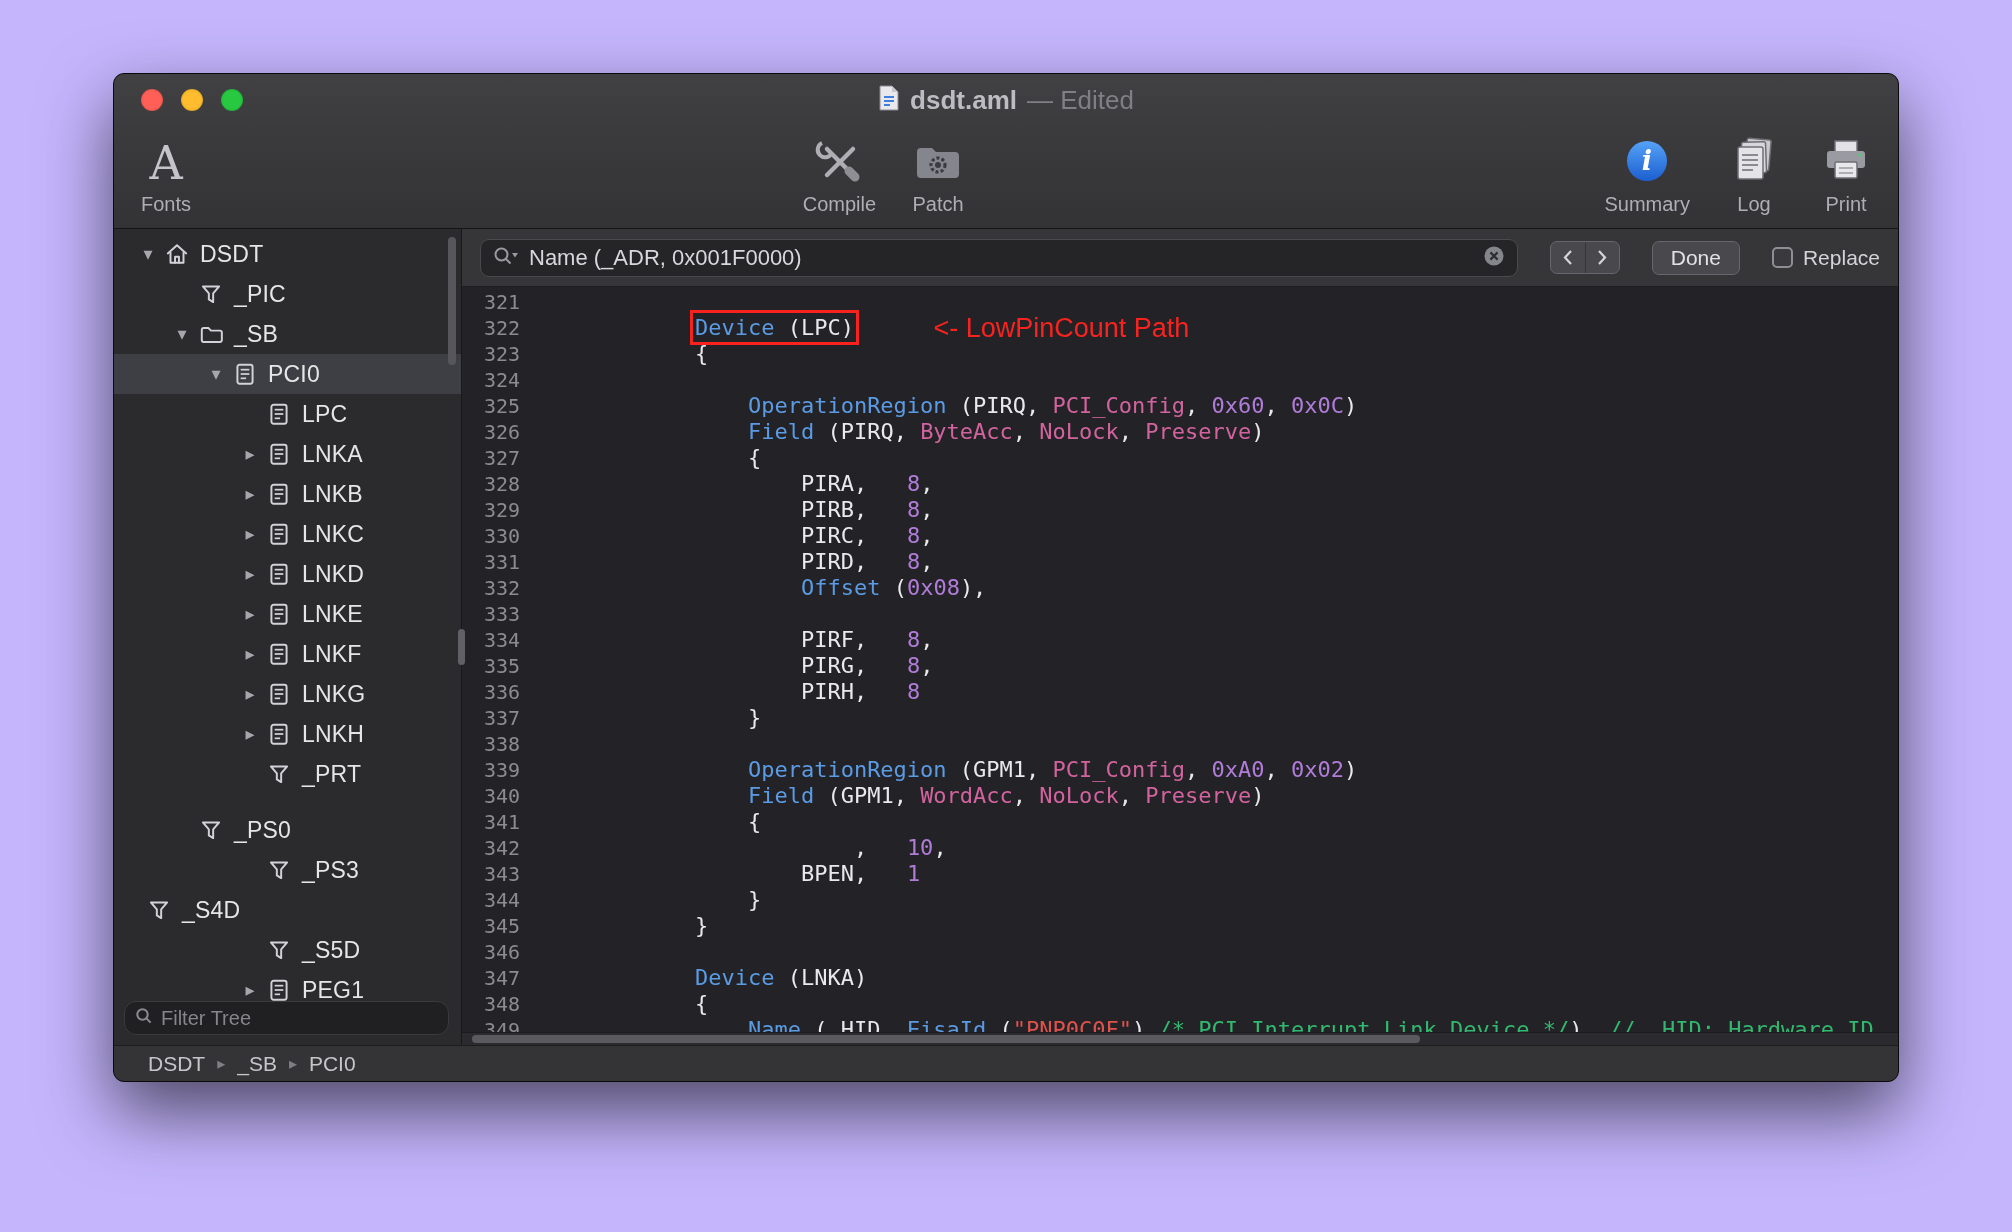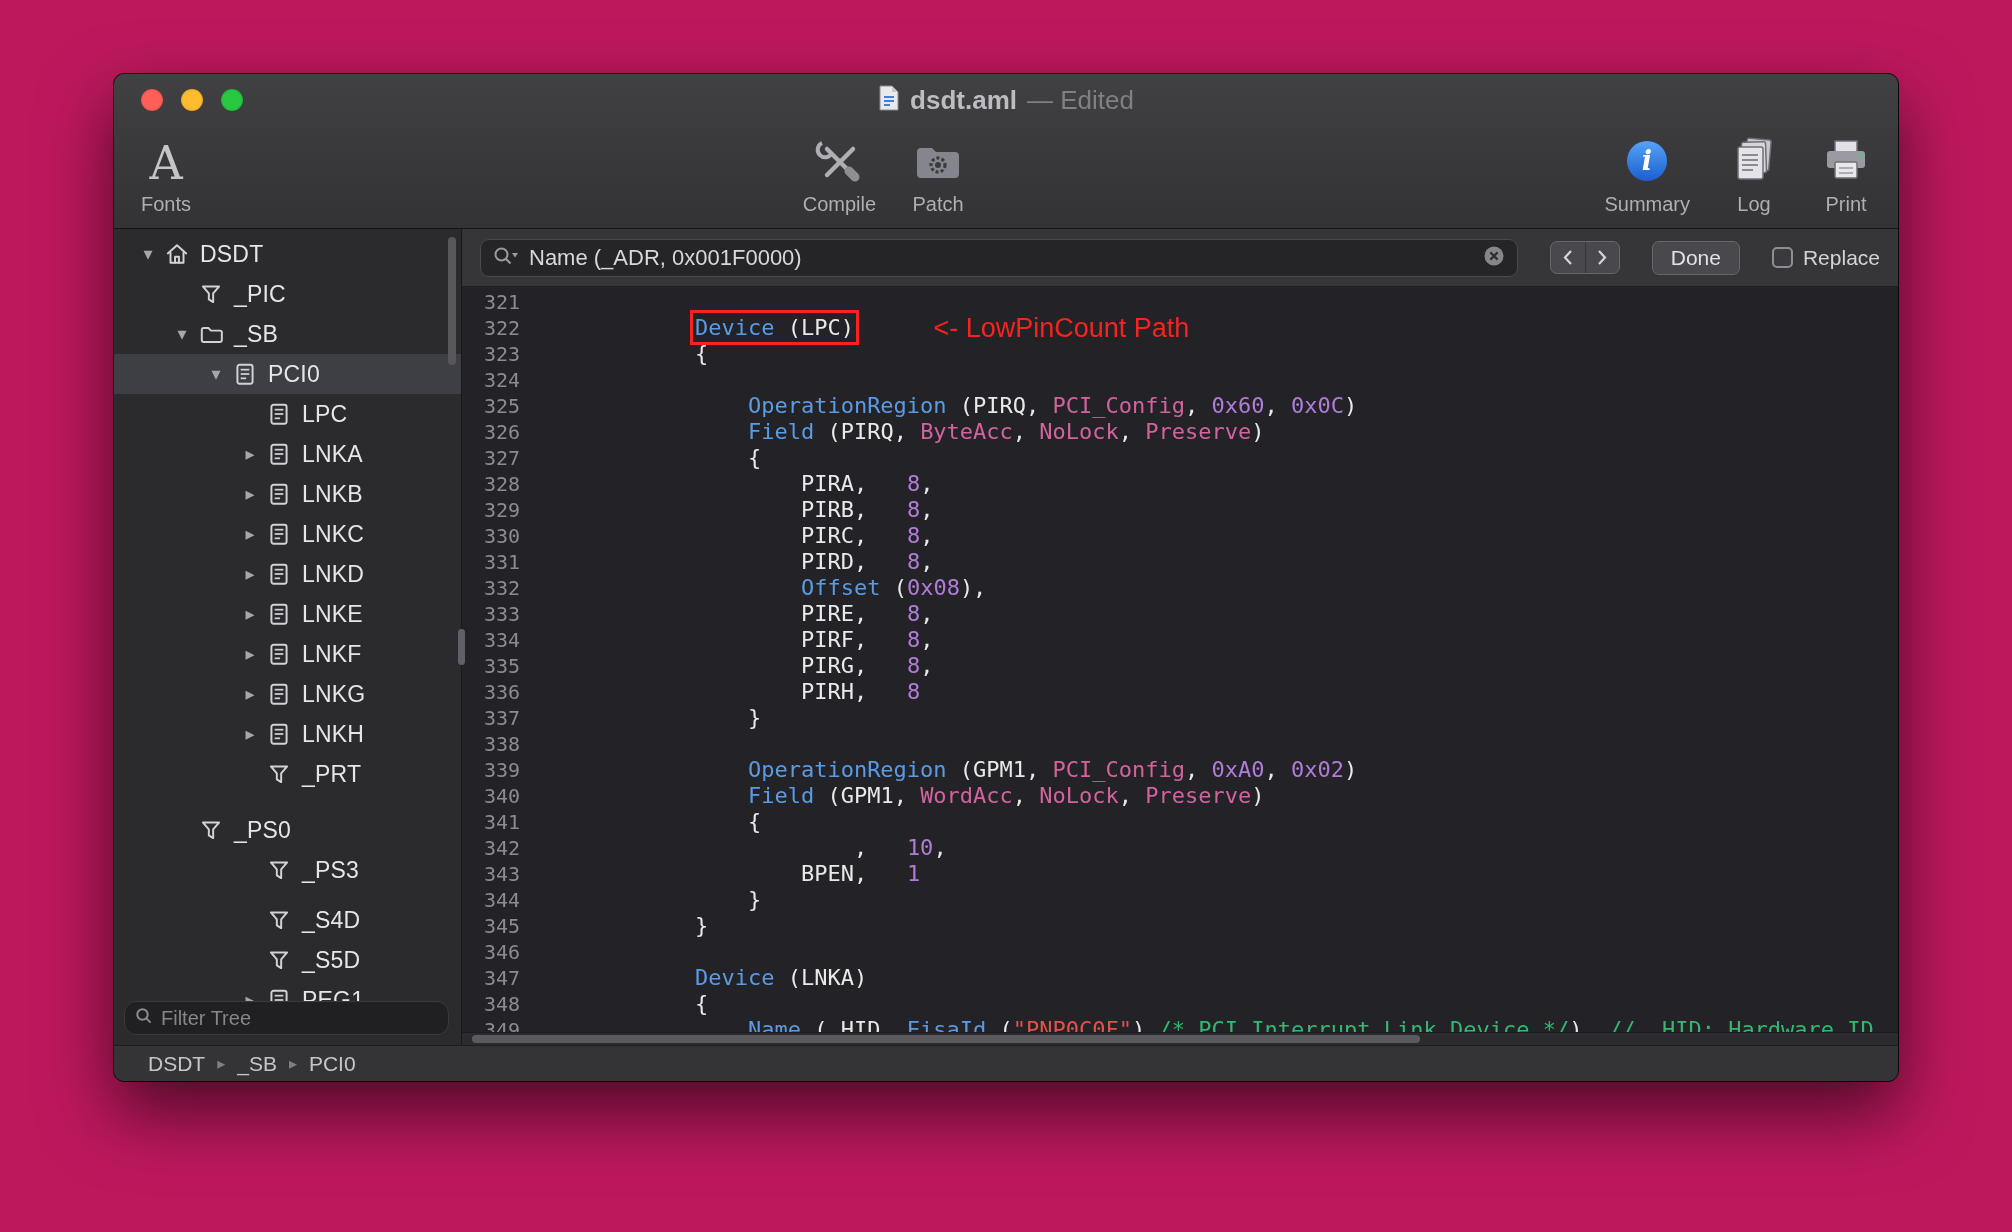--- a/index.html
+++ b/index.html
@@ -1,18 +1,18 @@
 <!DOCTYPE html>
 <html style="--keyword: #5b9be4; --number: #b07cd8; --argument: #d2639e; --comment: #32b96f; --string: #e0524c; --plain: #e9e9eb; --annotation: #f8231e;"><head>
 <meta charset="utf-8">
 <style>
   * { margin:0; padding:0; box-sizing:border-box; }
   html,body { width:2012px; height:1232px; background:#000; overflow:hidden;
               font-family:"Liberation Sans", sans-serif; }
-  .stage { position:relative; width:2012px; height:1232px; background:#be185d; }
+  .stage { position:relative; width:2012px; height:1232px; background:#c4b5fd; }
 
   
   .window { position:absolute; left:113px; top:73px; width:1786px; height:1009px;
             background:#232327; border-radius:11px; overflow:hidden;
             border:1px solid #0a0a0a; box-shadow:0 30px 70px rgba(0,0,0,.6);
             display:flex; flex-direction:column; }
 
   
   .chrome { flex:0 0 auto; background:linear-gradient(180deg,#414143 0%,#3a3a3c 45%,#333335 100%);
             border-bottom:1px solid #151517; }
@@ -414,21 +414,21 @@
             </div>
             <div class="tree-row" style="padding-left: 120px;">
               <span class="disc"></span>
               <span class="ticon">
                 <svg viewBox="0 0 24 24" width="26" height="26">
                   <path d="M4.5 5 H19.5 L14 11.5 V19.5 L10 17 V11.5 Z" fill="none" stroke="#d2d2d8" stroke-width="1.8" stroke-linejoin="round"></path>
                 </svg>
               </span>
               <span class="tlabel">_PS3</span>
             </div>
-            <div class="tree-row" style="padding-left: 120px; margin-top: 10px;">
+            <div class="tree-row" style="">
               <span class="disc"></span>
               <span class="ticon">
                 <svg viewBox="0 0 24 24" width="26" height="26">
                   <path d="M4.5 5 H19.5 L14 11.5 V19.5 L10 17 V11.5 Z" fill="none" stroke="#d2d2d8" stroke-width="1.8" stroke-linejoin="round"></path>
                 </svg>
               </span>
               <span class="tlabel">_S4D</span>
             </div>
             <div class="tree-row" style="padding-left: 120px;">
               <span class="disc"></span>
@@ -512,21 +512,21 @@
               <div class="cl"><span class="ln">323</span><span class="ct"><span class="tok-pl">            {</span></span></div>
               <div class="cl"><span class="ln">324</span></div>
               <div class="cl"><span class="ln">325</span><span class="ct"><span class="tok-pl">                </span><span class="tok-kw">OperationRegion</span><span class="tok-pl"> (PIRQ, </span><span class="tok-ar">PCI_Config</span><span class="tok-pl">, </span><span class="tok-nu">0x60</span><span class="tok-pl">, </span><span class="tok-nu">0x0C</span><span class="tok-pl">)</span></span></div>
               <div class="cl"><span class="ln">326</span><span class="ct"><span class="tok-pl">                </span><span class="tok-kw">Field</span><span class="tok-pl"> (PIRQ, </span><span class="tok-ar">ByteAcc</span><span class="tok-pl">, </span><span class="tok-ar">NoLock</span><span class="tok-pl">, </span><span class="tok-ar">Preserve</span><span class="tok-pl">)</span></span></div>
               <div class="cl"><span class="ln">327</span><span class="ct"><span class="tok-pl">                {</span></span></div>
               <div class="cl"><span class="ln">328</span><span class="ct"><span class="tok-pl">                    PIRA,   </span><span class="tok-nu">8</span><span class="tok-pl">,</span></span></div>
               <div class="cl"><span class="ln">329</span><span class="ct"><span class="tok-pl">                    PIRB,   </span><span class="tok-nu">8</span><span class="tok-pl">,</span></span></div>
               <div class="cl"><span class="ln">330</span><span class="ct"><span class="tok-pl">                    PIRC,   </span><span class="tok-nu">8</span><span class="tok-pl">,</span></span></div>
               <div class="cl"><span class="ln">331</span><span class="ct"><span class="tok-pl">                    PIRD,   </span><span class="tok-nu">8</span><span class="tok-pl">,</span></span></div>
               <div class="cl"><span class="ln">332</span><span class="ct"><span class="tok-pl">                    </span><span class="tok-kw">Offset</span><span class="tok-pl"> (</span><span class="tok-nu">0x08</span><span class="tok-pl">),</span></span></div>
-              <div class="cl"><span class="ln">333</span><span class="ct"><span class="tok-pl">                    PIRE,   </span><span class="tok-nu">8</span><span class="tok-pl">,</span></span></div>
+              <div class="cl"><span class="ln">333</span></div>
               <div class="cl"><span class="ln">334</span><span class="ct"><span class="tok-pl">                    PIRF,   </span><span class="tok-nu">8</span><span class="tok-pl">,</span></span></div>
               <div class="cl"><span class="ln">335</span><span class="ct"><span class="tok-pl">                    PIRG,   </span><span class="tok-nu">8</span><span class="tok-pl">,</span></span></div>
               <div class="cl"><span class="ln">336</span><span class="ct"><span class="tok-pl">                    PIRH,   </span><span class="tok-nu">8</span></span></div>
               <div class="cl"><span class="ln">337</span><span class="ct"><span class="tok-pl">                }</span></span></div>
               <div class="cl"><span class="ln">338</span><span class="ct"></span></div>
               <div class="cl"><span class="ln">339</span><span class="ct"><span class="tok-pl">                </span><span class="tok-kw">OperationRegion</span><span class="tok-pl"> (GPM1, </span><span class="tok-ar">PCI_Config</span><span class="tok-pl">, </span><span class="tok-nu">0xA0</span><span class="tok-pl">, </span><span class="tok-nu">0x02</span><span class="tok-pl">)</span></span></div>
               <div class="cl"><span class="ln">340</span><span class="ct"><span class="tok-pl">                </span><span class="tok-kw">Field</span><span class="tok-pl"> (GPM1, </span><span class="tok-ar">WordAcc</span><span class="tok-pl">, </span><span class="tok-ar">NoLock</span><span class="tok-pl">, </span><span class="tok-ar">Preserve</span><span class="tok-pl">)</span></span></div>
               <div class="cl"><span class="ln">341</span><span class="ct"><span class="tok-pl">                {</span></span></div>
               <div class="cl"><span class="ln">342</span><span class="ct"><span class="tok-pl">                        ,   </span><span class="tok-nu">10</span><span class="tok-pl">,</span></span></div>
               <div class="cl"><span class="ln">343</span><span class="ct"><span class="tok-pl">                    BPEN,   </span><span class="tok-nu">1</span></span></div>

